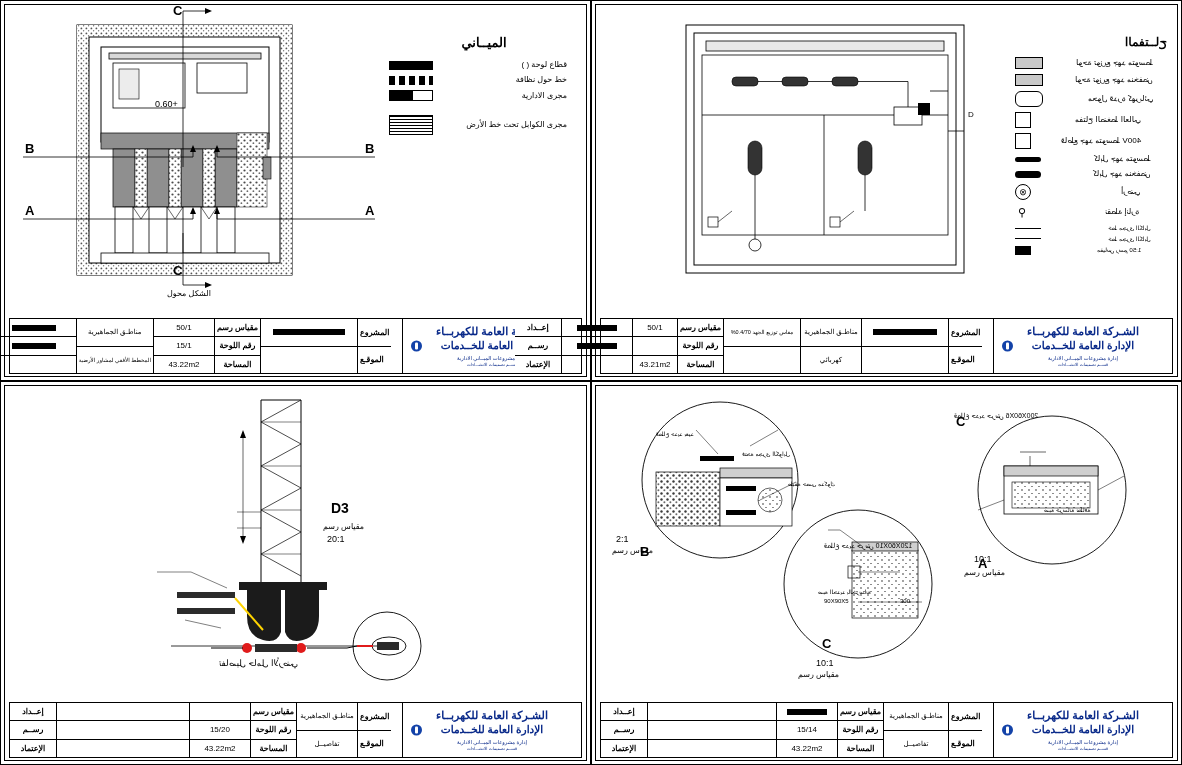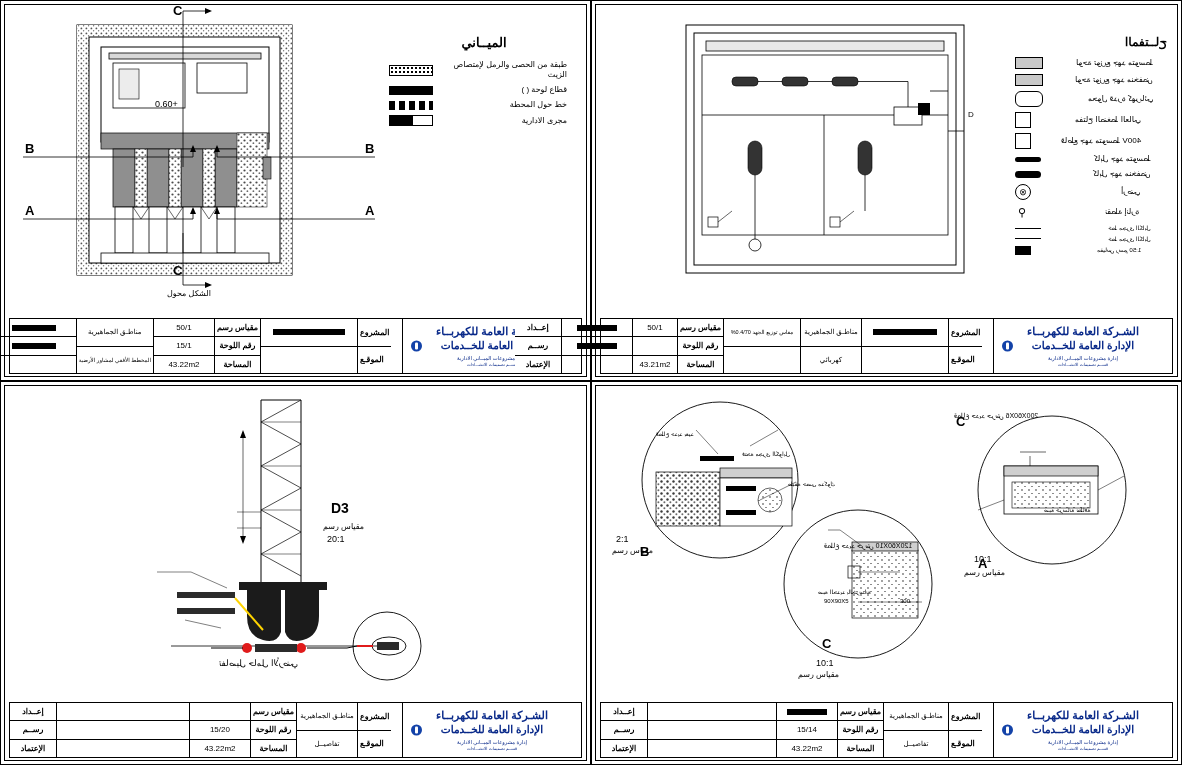--- a/index.html
+++ b/index.html
@@ -136,34 +136,34 @@
     <div class="lbl" style="left:24px;top:202px;font-size:13px;font-weight:bold;">A</div>
     <div class="lbl" style="left:364px;top:202px;font-size:13px;font-weight:bold;">A</div>
     <div class="lbl" style="left:172px;top:2px;font-size:13px;font-weight:bold;">C</div>
     <div class="lbl" style="left:172px;top:262px;font-size:13px;font-weight:bold;">C</div>
     <div class="lbl-ar" style="left:166px;top:288px;font-size:8px;">الشكل محول</div>
 
     <div style="position:absolute;left:388px;top:34px;width:190px;">
       <div style="text-align:center;margin-bottom:10px;" class="key-title">الميــاني</div>
 
       <div class="key-row">
-        <span class="key-txt" style="width:128px;">طبقة من الحصى والرمل لإمتصاص الزيت</span>
-        <span class="sw dots"></span>
-      </div>
-      <div class="key-row">
         <span class="key-txt" style="width:128px;">قطاع لوحة  ( )</span>
         <span class="sw solidblk"></span>
       </div>
       <div class="key-row">
-        <span class="key-txt" style="width:128px;">خط حول المحطة</span>
+        <span class="key-txt" style="width:128px;">خط حول نظافة</span>
         <span class="sw dash"></span>
       </div>
       <div class="key-row">
         <span class="key-txt" style="width:128px;">مجرى الادارية</span>
         <span class="sw halfblk"></span>
+      </div>
+      <div class="key-row" style="margin-top:14px;">
+        <span class="key-txt" style="width:128px;">مجرى الكوابل تحت خط الأرض</span>
+        <span class="sw hatch" style="height:20px;"></span>
       </div>
     </div>
 
     <div class="titleblock">
       <div class="tb-company">
         <div class="tb-logo"></div>
         <div class="l1">الشـركة العامة  للكهربــاء</div>
         <div class="l2">الإدارة  العامة  للخــدمات</div>
         <div class="l3">إدارة  مشروعات   الميــاني  الادارية</div>
         <div class="l4">قســم   تصميمات   الانشـــاءات</div>

